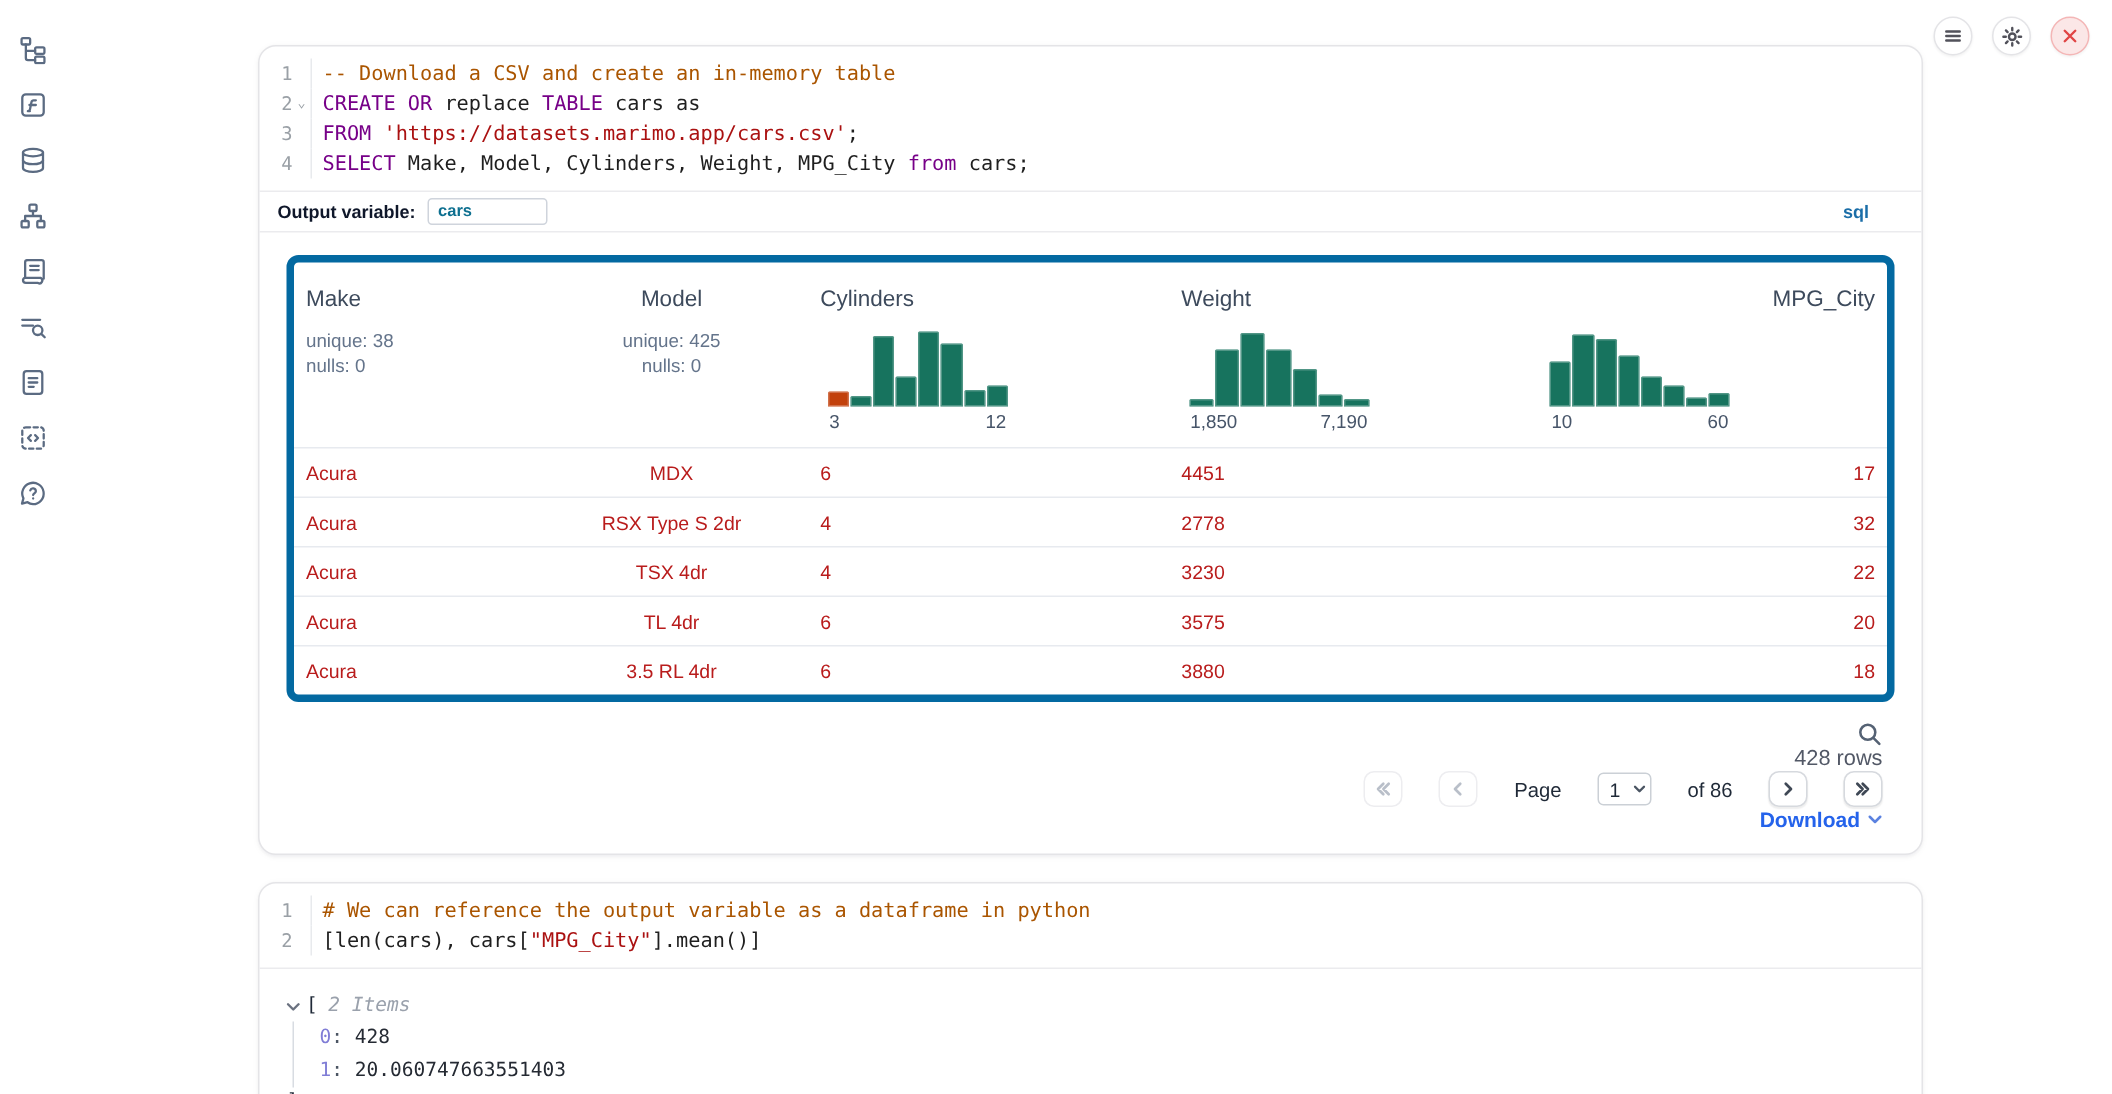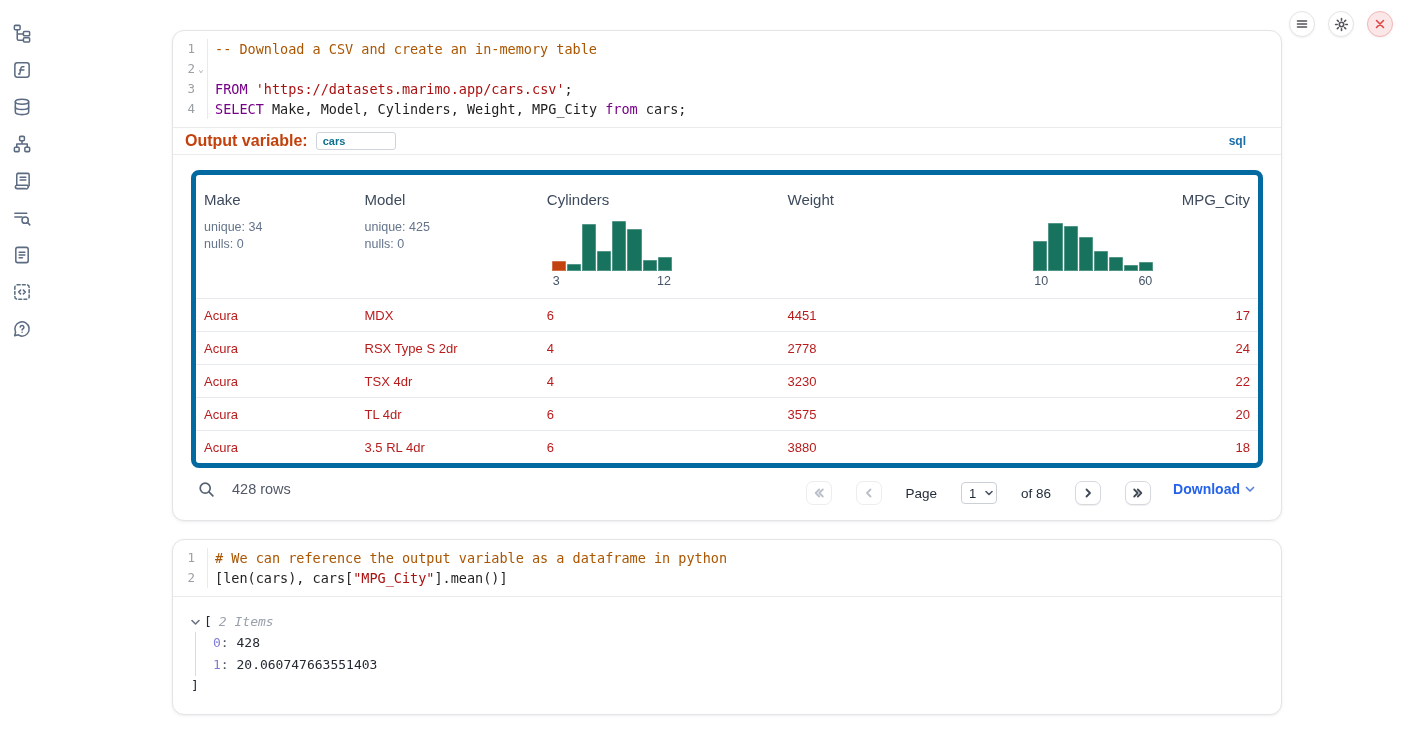--- a/index.html
+++ b/index.html
@@ -29,40 +29,40 @@
   .ln { width:22px; flex:none; text-align:right; color:#9aa0a6; font-size:12.5px; }
   .fold-zone { width:13px; flex:none; text-align:center; color:#9aa0a6; font-size:9px; border-right:1px solid #e8eaed; }
   .code-text { padding-left:7px; white-space:pre; color:#1f1f1f; }
   .tok-keyword { color:#770088; }
   .tok-string  { color:#aa1111; }
   .tok-comment { color:#aa5500; }
   .tok-plain   { color:#1f1f1f; }
 
   
   .ov-row { display:flex; align-items:center; gap:8px; height:28px; padding:0 12px; border-top:1px solid #ebebee; border-bottom:1px solid #ebebee; }
-  .ov-label { font-size:16px; font-weight:bold; color:#c2410c; }
+  .ov-label { font-size:12px; font-weight:bold; color:#0f172a; }
   .ov-input { width:80px; height:18px; border:1px solid #cfd4dc; border-radius:3px; font-family:"Liberation Sans",sans-serif; font-size:11px; font-weight:bold; color:#0e7090; padding:0 6px; outline:none; }
   .lang-badge { margin-left:auto; margin-right:23px; font-size:12px; font-weight:bold; color:#1b6ea8; }
 
   
   .table-card { margin:15px 18px 0 18px; border:5px solid #0369a1; border-radius:8px; overflow:hidden; }
   .thead { display:flex; height:123px; }
   .th { padding:16px 8px 0 8px; }
-  .c0 { width:162px; } .c1 { width:184px; } .c2 { width:243px; } .c3 { width:243px; } .c4 { width:240px;text-align:right; }
+  .c0 { width:162px; } .c1 { width:184px;text-align:center; } .c2 { width:243px; } .c3 { width:243px; } .c4 { width:240px;text-align:right; }
   .th-label { font-size:15px; color:#3d4a5c; }
   .th-stats { margin-top:11px; font-size:12.5px; color:#64748b; line-height:17px; }
   .hist { margin-top:11px; margin-left:5px; width:120px; }
   .hist-bars { display:flex; align-items:flex-end; gap:1px; height:52px; }
   .hist-bar { flex:1; border-radius:1px 1px 0 0; box-shadow:inset 0 0 0 1px rgba(255,255,255,.25); }
   .hist-labels { display:flex; justify-content:space-between; margin-top:3px; font-size:12.5px; color:#475569; padding:0 1px; }
   .tr { display:flex; align-items:center; height:33px; border-top:1px solid #e7eaef; font-size:13px; color:#b91c1c; }
   .td { padding:0 8px; overflow:hidden; white-space:nowrap; }
 
   
-  .table-footer { display:flex; align-items:flex-start; padding:13px 26px 15px 25px; }
+  .table-footer { display:flex; align-items:flex-end; padding:13px 26px 15px 25px;flex-direction:column; }
   .search-btn { background:none; border:none; cursor:pointer; display:flex; }
   .search-btn svg { stroke:#556274; fill:none; stroke-width:1.7; stroke-linecap:round; }
   .rows-count { margin-left:17px; font-size:14.5px; color:#525866; }
   .pager { margin-left:auto; display:flex; align-items:center; gap:24px; }
   .pg-btn { width:26px; height:24px; border-radius:7px; display:flex; align-items:center; justify-content:center; background:#fff; cursor:pointer; }
   .pg-btn svg { fill:none; stroke-width:1.8; stroke-linecap:round; stroke-linejoin:round; }
   .pg-btn.off { border:1px solid #ededf0; } .pg-btn.off svg { stroke:#b9bfc9; }
   .pg-btn.on  { border:1px solid #d6d9de; box-shadow:0 1px 1px rgba(0,0,0,.07); } .pg-btn.on svg { stroke:#3f4855; }
   .pg-text { font-size:13.5px; color:#1f2937; }
   .page-select-wrap { position:relative; }
@@ -179,20 +179,21 @@
   <section class="cell sql">
     <div class="code-area" id="sql-code">
         <div class="code-line">
           <span class="ln">1</span>
           <span class="fold-zone"></span>
           <span class="code-text"><span class="tok-comment">-- Download a CSV and create an in-memory table</span></span>
         </div>
         <div class="code-line">
           <span class="ln">2</span>
           <span class="fold-zone">⌄</span>
+          <span class="code-text"><span class="tok-keyword">CREATE OR</span><span class="tok-plain"> replace </span><span class="tok-keyword">TABLE</span><span class="tok-plain"> cars as</span></span>
         </div>
         <div class="code-line">
           <span class="ln">3</span>
           <span class="fold-zone"></span>
           <span class="code-text"><span class="tok-keyword">FROM</span><span class="tok-plain"> </span><span class="tok-string">'https://datasets.marimo.app/cars.csv'</span><span class="tok-plain">;</span></span>
         </div>
         <div class="code-line">
           <span class="ln">4</span>
           <span class="fold-zone"></span>
           <span class="code-text"><span class="tok-keyword">SELECT</span><span class="tok-plain"> Make, Model, Cylinders, Weight, MPG_City </span><span class="tok-keyword">from</span><span class="tok-plain"> cars;</span></span>
@@ -203,21 +204,21 @@
       <span class="ov-label">Output variable:</span>
       <input class="ov-input" type="text" value="cars" style="">
       <span class="lang-badge">sql</span>
     </div>
 
     <div class="table-card">
       <div class="thead" id="thead">
           <div class="th c0">
             <div class="th-label">Make</div>
             <div class="th-stats">
-              <div>unique: 34</div>
+              <div>unique: 38</div>
               <div>nulls: 0</div>
             </div>
           </div>
           <div class="th c1">
             <div class="th-label">Model</div>
             <div class="th-stats">
               <div>unique: 425</div>
               <div>nulls: 0</div>
             </div>
           </div>
@@ -235,20 +236,35 @@
                 <div class="hist-bar" style="height: 26%; background: rgb(23, 115, 94);"></div>
               </div>
               <div class="hist-labels">
                 <span>3</span>
                 <span>12</span>
               </div>
             </div>
           </div>
           <div class="th c3">
             <div class="th-label">Weight</div>
+            <div class="hist">
+              <div class="hist-bars">
+                <div class="hist-bar" style="height: 10%; background: rgb(23, 115, 94);"></div>
+                <div class="hist-bar" style="height: 74%; background: rgb(23, 115, 94);"></div>
+                <div class="hist-bar" style="height: 94%; background: rgb(23, 115, 94);"></div>
+                <div class="hist-bar" style="height: 74%; background: rgb(23, 115, 94);"></div>
+                <div class="hist-bar" style="height: 48%; background: rgb(23, 115, 94);"></div>
+                <div class="hist-bar" style="height: 15%; background: rgb(23, 115, 94);"></div>
+                <div class="hist-bar" style="height: 10%; background: rgb(23, 115, 94);"></div>
+              </div>
+              <div class="hist-labels">
+                <span>1,850</span>
+                <span>7,190</span>
+              </div>
+            </div>
           </div>
           <div class="th c4">
             <div class="th-label">MPG_City</div>
             <div class="hist">
               <div class="hist-bars">
                 <div class="hist-bar" style="height: 58%; background: rgb(23, 115, 94);"></div>
                 <div class="hist-bar" style="height: 92%; background: rgb(23, 115, 94);"></div>
                 <div class="hist-bar" style="height: 86%; background: rgb(23, 115, 94);"></div>
                 <div class="hist-bar" style="height: 66%; background: rgb(23, 115, 94);"></div>
                 <div class="hist-bar" style="height: 39%; background: rgb(23, 115, 94);"></div>
@@ -269,21 +285,21 @@
             <div class="td c1">MDX</div>
             <div class="td c2">6</div>
             <div class="td c3">4451</div>
             <div class="td c4">17</div>
           </div>
           <div class="tr">
             <div class="td c0">Acura</div>
             <div class="td c1">RSX Type S 2dr</div>
             <div class="td c2">4</div>
             <div class="td c3">2778</div>
-            <div class="td c4">24</div>
+            <div class="td c4">32</div>
           </div>
           <div class="tr">
             <div class="td c0">Acura</div>
             <div class="td c1">TSX 4dr</div>
             <div class="td c2">4</div>
             <div class="td c3">3230</div>
             <div class="td c4">22</div>
           </div>
           <div class="tr">
             <div class="td c0">Acura</div>

